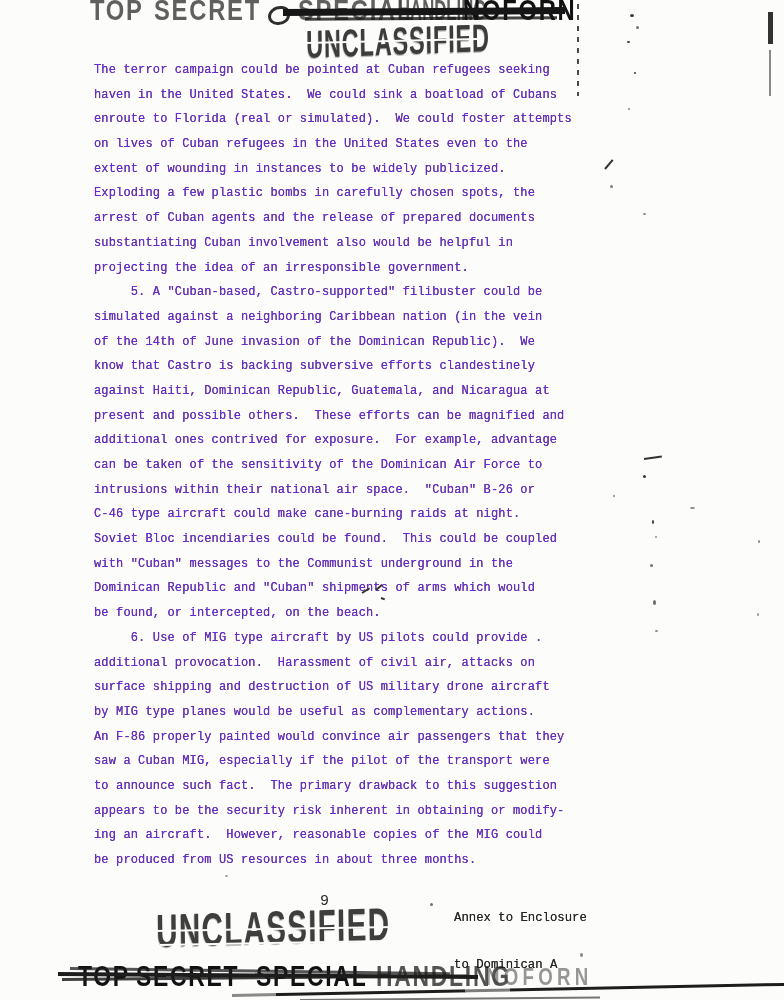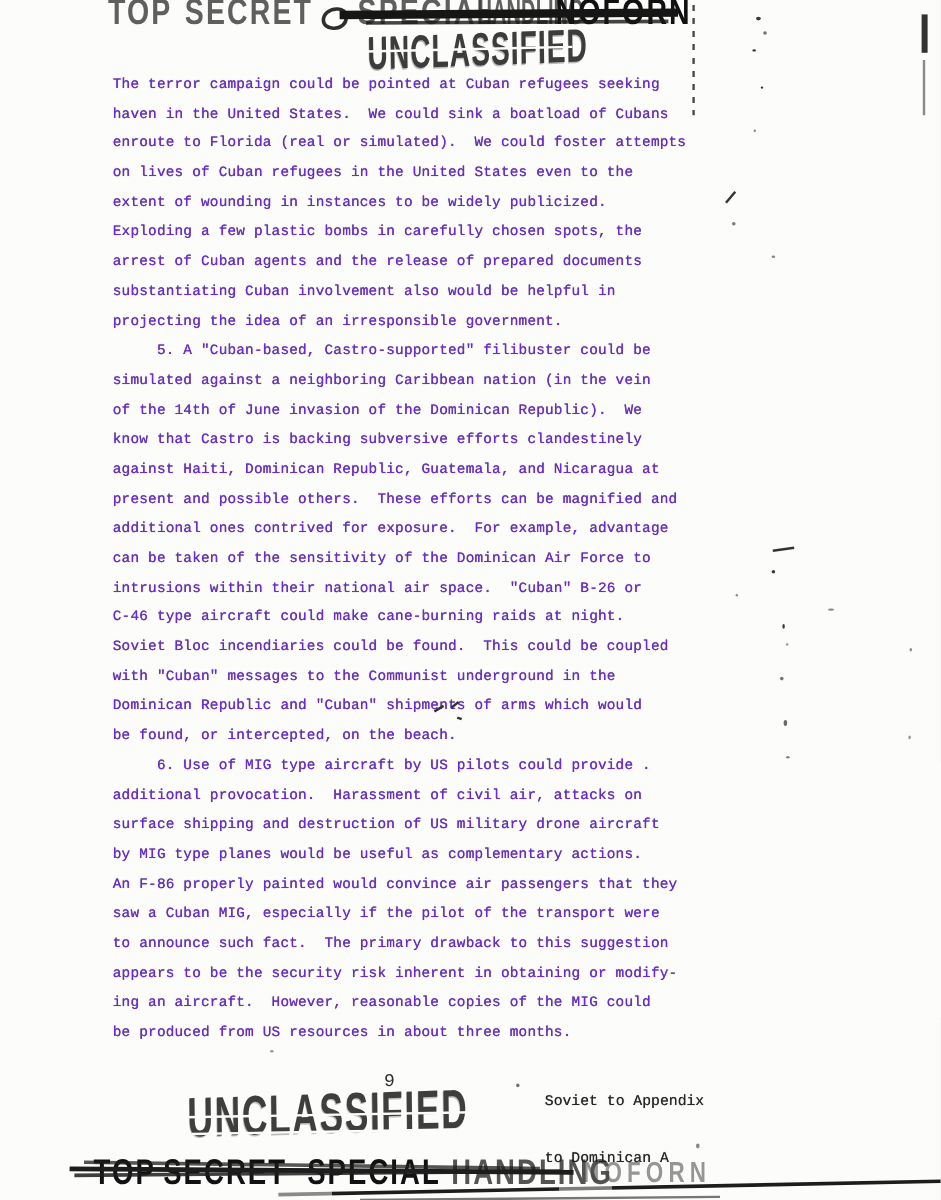--- a/index.html
+++ b/index.html
@@ -71,21 +71,21 @@
   <div class="streak" style="left:305px;top:40px;width:172px;height:2px;transform:rotate(-1.3deg)"></div>
 
   <div class="typed-body"><div class="tline">The terror campaign could be pointed at Cuban refugees seeking</div><div class="tline">haven in the United States.  We could sink a boatload of Cubans</div><div class="tline">enroute to Florida (real or simulated).  We could foster attempts</div><div class="tline">on lives of Cuban refugees in the United States even to the</div><div class="tline">extent of wounding in instances to be widely publicized.</div><div class="tline">Exploding a few plastic bombs in carefully chosen spots, the</div><div class="tline">arrest of Cuban agents and the release of prepared documents</div><div class="tline">substantiating Cuban involvement also would be helpful in</div><div class="tline">projecting the idea of an irresponsible government.</div><div class="tline">     5. A "Cuban-based, Castro-supported" filibuster could be</div><div class="tline">simulated against a neighboring Caribbean nation (in the vein</div><div class="tline">of the 14th of June invasion of the Dominican Republic).  We</div><div class="tline">know that Castro is backing subversive efforts clandestinely</div><div class="tline">against Haiti, Dominican Republic, Guatemala, and Nicaragua at</div><div class="tline">present and possible others.  These efforts can be magnified and</div><div class="tline">additional ones contrived for exposure.  For example, advantage</div><div class="tline">can be taken of the sensitivity of the Dominican Air Force to</div><div class="tline">intrusions within their national air space.  "Cuban" B-26 or</div><div class="tline">C-46 type aircraft could make cane-burning raids at night.</div><div class="tline">Soviet Bloc incendiaries could be found.  This could be coupled</div><div class="tline">with "Cuban" messages to the Communist underground in the</div><div class="tline">Dominican Republic and "Cuban" shipments of arms which would</div><div class="tline">be found, or intercepted, on the beach.</div><div class="tline">     6. Use of MIG type aircraft by US pilots could provide .</div><div class="tline">additional provocation.  Harassment of civil air, attacks on</div><div class="tline">surface shipping and destruction of US military drone aircraft</div><div class="tline">by MIG type planes would be useful as complementary actions.</div><div class="tline">An F-86 properly painted would convince air passengers that they</div><div class="tline">saw a Cuban MIG, especially if the pilot of the transport were</div><div class="tline">to announce such fact.  The primary drawback to this suggestion</div><div class="tline">appears to be the security risk inherent in obtaining or modify-</div><div class="tline">ing an aircraft.  However, reasonable copies of the MIG could</div><div class="tline">be produced from US resources in about three months.</div></div>
 
   <div class="tick" style="left:362px;top:592px;width:9px;height:2px;transform:rotate(-32deg)"></div>
   <div class="tick" style="left:376px;top:589px;width:8px;height:2px;transform:rotate(-40deg)"></div>
   <div class="tick" style="left:381px;top:597px;width:4px;height:2px;transform:rotate(20deg)"></div>
 
   <div class="pageno">9</div>
   <div class="annex">
-    <div>Soviet to Appendix</div>
+    <div>Annex to Enclosure</div>
     <div>to Dominican A</div>
   </div>
 
   <div class="stamp stamp-bottom">UNCLASSIFIED</div>
   <div class="streak" style="left:154px;top:928px;width:240px;height:2px;transform:rotate(-1deg)"></div>
   <div class="streak" style="left:160px;top:942px;width:230px;height:1.5px;transform:rotate(-1deg)"></div>
 
   <div class="banner banner-bottom">
     <span class="bword heavy" style="left:78px">TOP</span>
     <span class="bword heavy" style="left:136px">SECRET</span>

